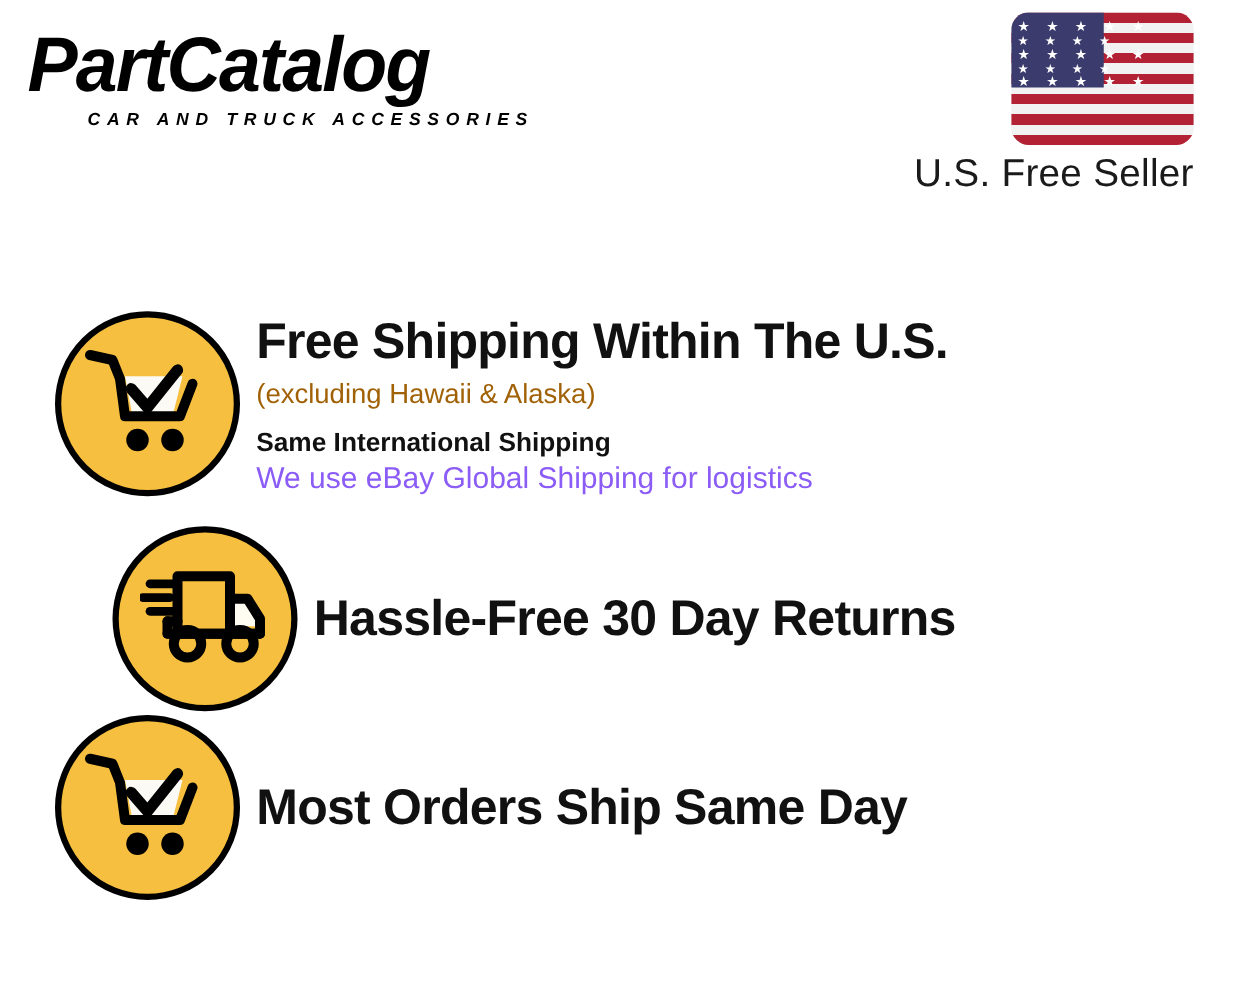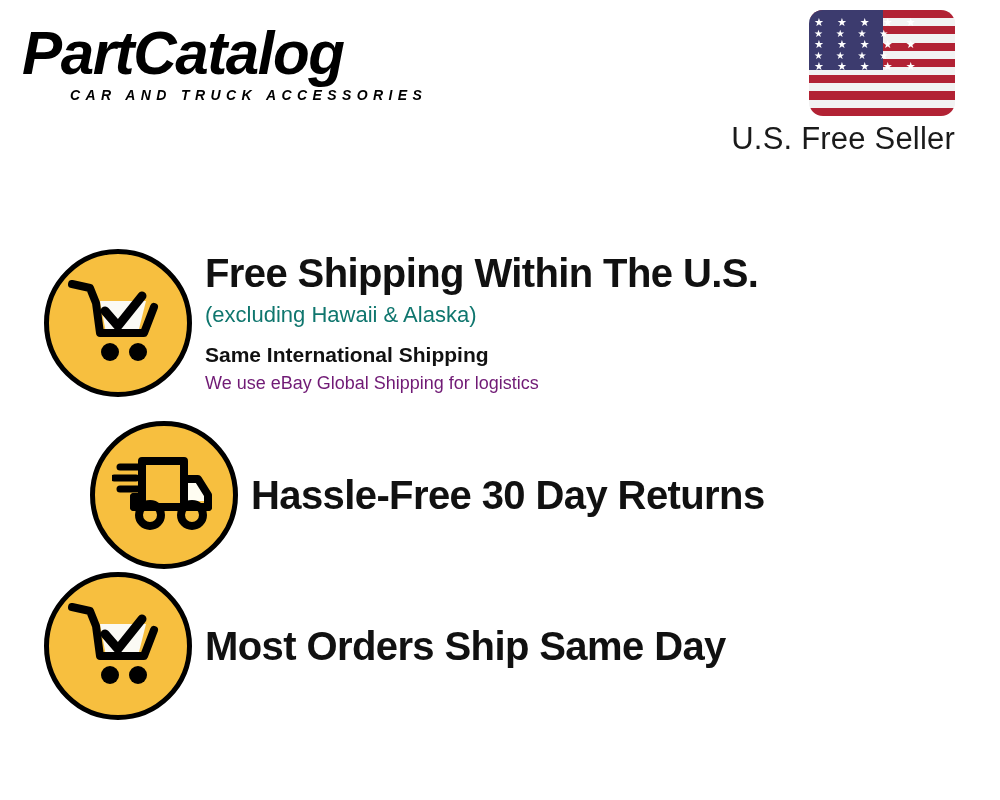--- a/index.html
+++ b/index.html
@@ -178,41 +178,41 @@
     color: #111111;
     white-space: nowrap;
   }
   .feature-sub {
     display: block;
     margin-top: 5px;
     font-family: "Liberation Sans", "DejaVu Sans", sans-serif;
     font-weight: 400;
     font-size: 22px;
     line-height: 28px;
-    color: #0f766e;
+    color: #a16207;
     white-space: nowrap;
   }
   .feature-sub2 {
     display: block;
     margin-top: 12px;
     font-family: "Liberation Sans", "DejaVu Sans", sans-serif;
     font-weight: 700;
     font-size: 21px;
     line-height: 27px;
     color: #111111;
     white-space: nowrap;
   }
   .feature-sub3 {
     display: block;
     margin-top: 1px;
     font-family: "Liberation Sans", "DejaVu Sans", sans-serif;
     font-weight: 400;
-    font-size: 18px;
+    font-size: 24px;
     line-height: 28px;
-    color: #701a75;
+    color: #8b5cf6;
     white-space: nowrap;
   }
 </style>
 </head>
 <body>
 
 <div class="header">
 
   <div class="brand">
     <span class="brand-wordmark">PartCatalog</span>

